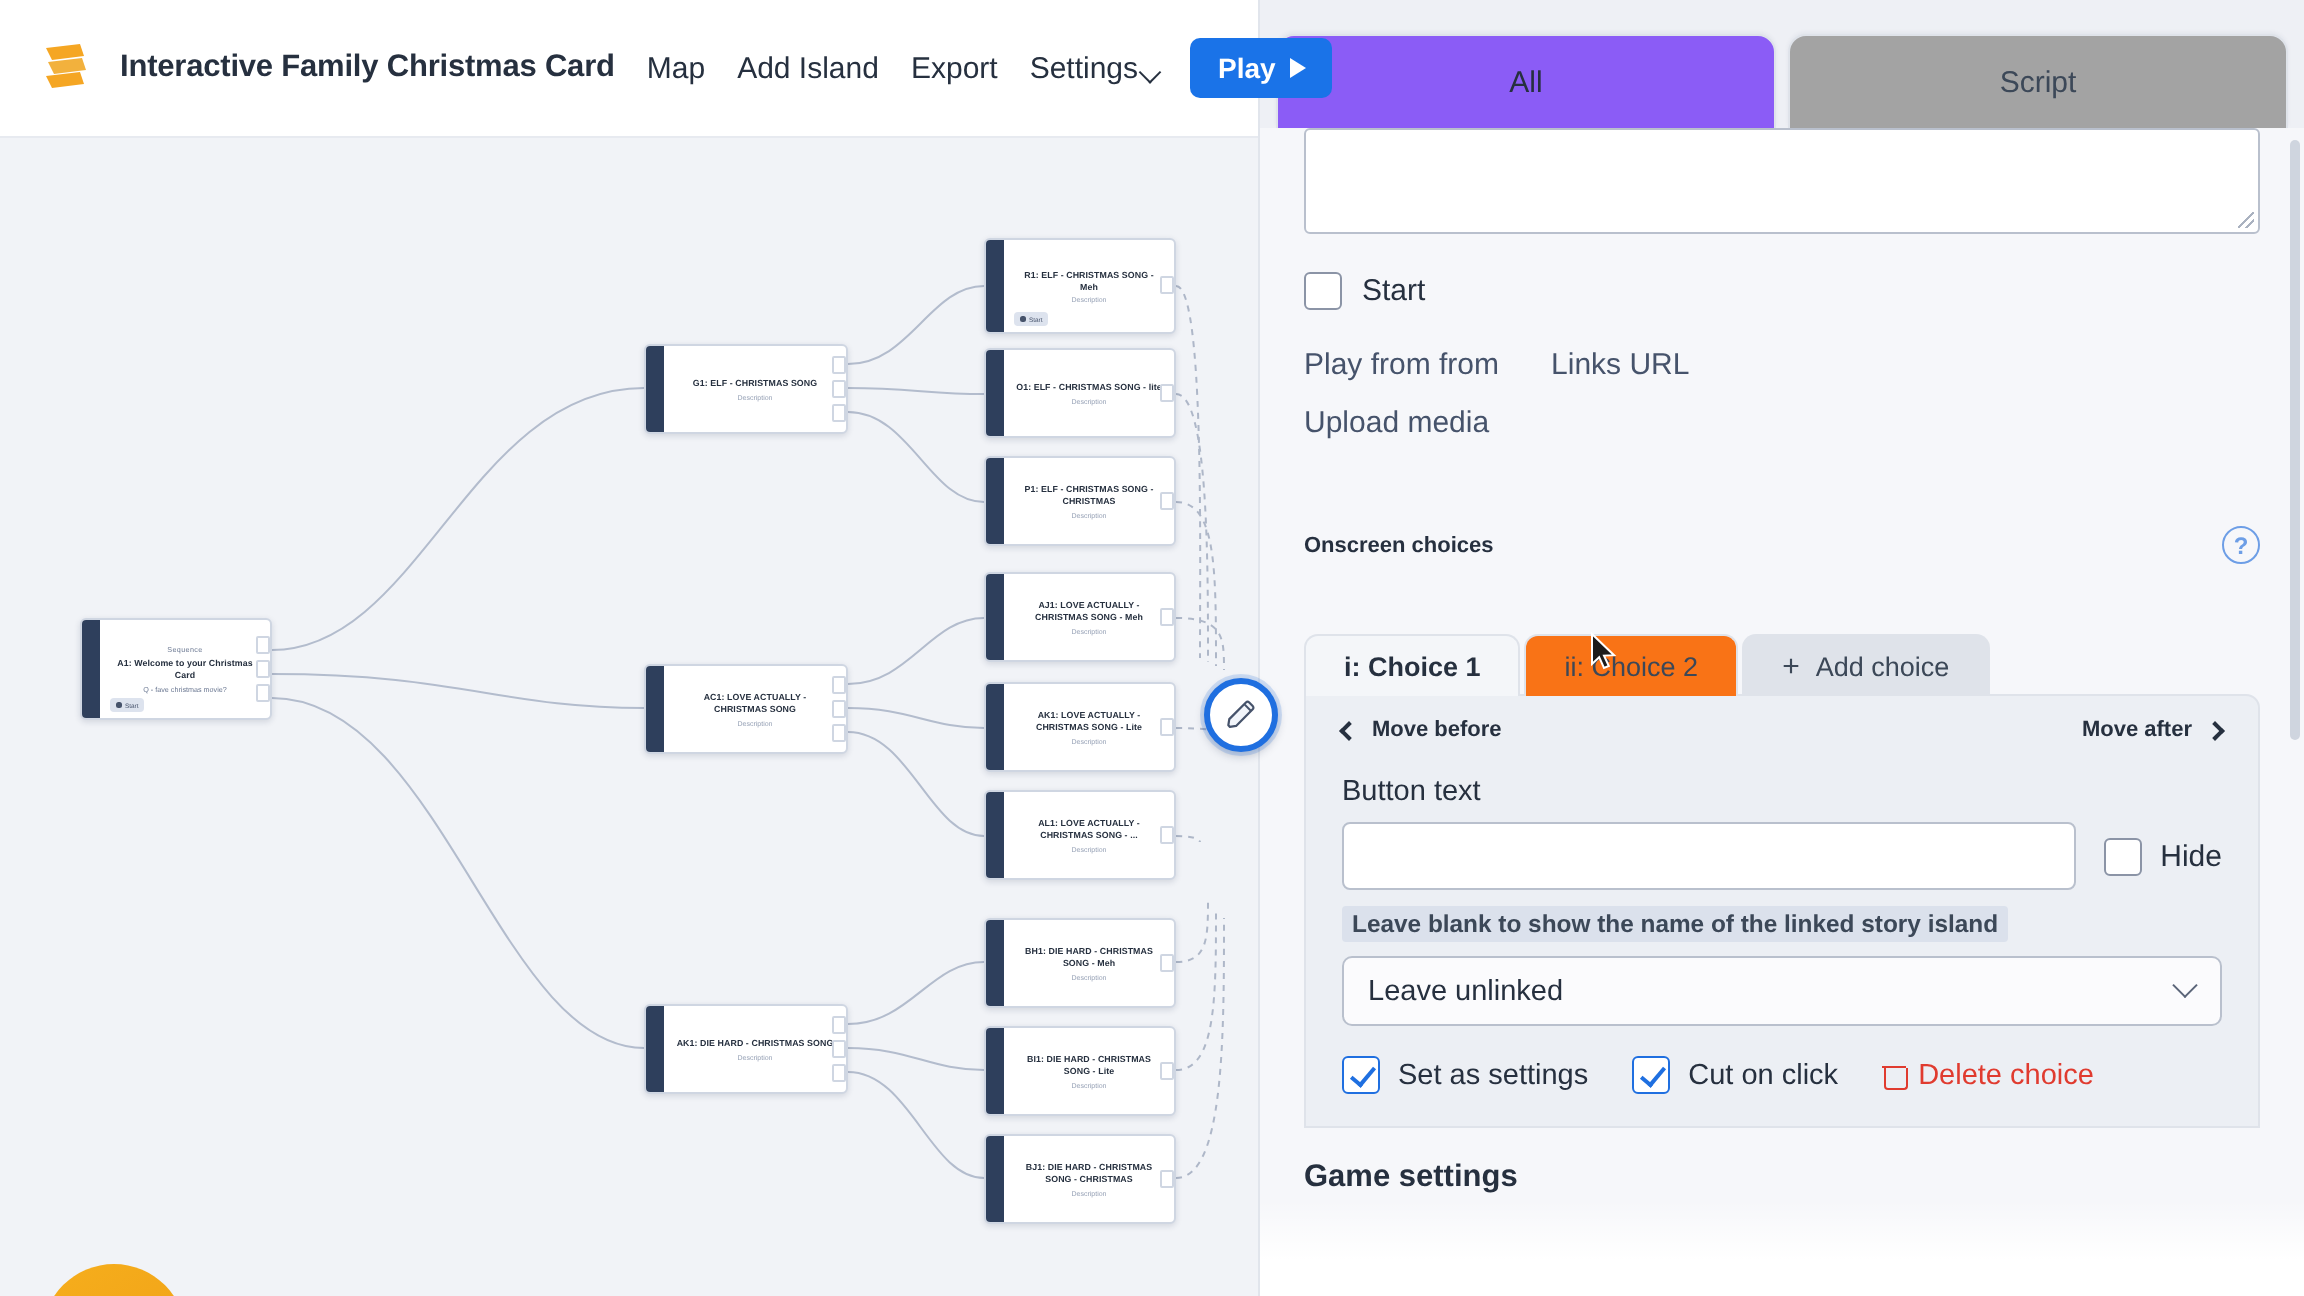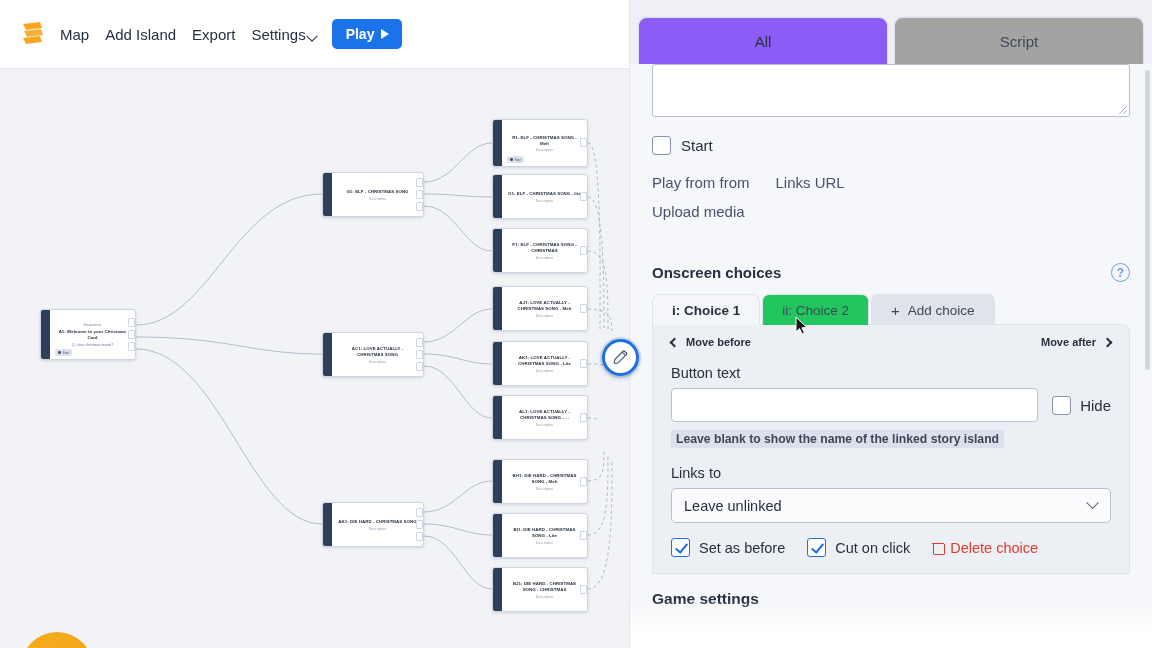--- a/index.html
+++ b/index.html
@@ -171,40 +171,40 @@
     border-bottom: 2.3px solid #1f6fe0; transform: rotate(40deg);
   }
 
   .linkrow { margin-top: 19px; display: flex; gap: 26px; }
   .linkrow2 { margin-top: 12px; }
   .plink { font-size: 15px; color: #46536b; cursor: pointer; }
 
   .section-head {
     margin-top: 43px; display: flex; align-items: center; justify-content: space-between;
   }
-  .section-title { font-size: 15px; font-weight: bold; color: #26303f; text-align: right; }
+  .section-title { font-size: 11px; font-weight: bold; color: #26303f; text-align: right; }
   .help-icon {
     width: 19px; height: 19px; border-radius: 50%; border: 1.5px solid #6d9ee6;
     color: #6d9ee6; font-size: 12px; font-weight: bold;
     display: flex; align-items: center; justify-content: center; cursor: pointer;
   }
 
   .choice-tabs {
     margin-top: 12px; display: flex; align-items: flex-end; gap: 2px;
     position: relative; z-index: 2;
   }
   .ctab {
     height: 31px; padding: 0 19px;
     display: flex; align-items: center; justify-content: center;
     font-size: 13.5px; color: #3c4858;
     border: 1px solid #dfe3ea; border-bottom: none;
-    border-radius: 7px 7px 0 0; background: #22c55e;
+    border-radius: 7px 7px 0 0; background: #f97316;
     cursor: pointer; white-space: nowrap;
   }
-  .ctab.active { background: #f4f6f9; font-weight: bold; color: #26303f; }
+  .ctab.active { background: #f4f6f9; font-weight: bold; color: #26303f; margin-top: 23px; }
   .ctab.add { background: #dfe3ea; color: #3c4858; display: flex; gap: 8px; }
   .ctab.add .p { font-size: 15px; color: #3c4858; }
 
   .choice-panel {
     background: #eceff4; border: 1px solid #dfe3ea; border-radius: 0 7px 0 0;
     margin-top: -1px; padding: 11px 18px 16px 18px;
   }
   .move-row { display: flex; align-items: center; justify-content: space-between; }
   .move { display: flex; align-items: center; gap: 8px; font-size: 11px;
     font-weight: bold; color: #26303f; cursor: pointer; }
@@ -278,20 +278,21 @@
 <div id="app">
 
   <div class="topbar">
     <div class="logo">
       <svg viewBox="0 0 34 34" xmlns="http://www.w3.org/2000/svg">
         <path d="M7 7 L24 5 L26 11 L10 13 Z" fill="#f5a623"></path>
         <path d="M8 14 L25 12 L27 18 L11 20 Z" fill="#f2b13d"></path>
         <path d="M7 21 L24 19 L26 25 L10 27 Z" fill="#f5a623"></path>
       </svg>
     </div>
+    <div class="proj-title">Interactive Family Christmas Card</div>
     <div class="menu-item">Map</div>
     <div class="menu-item">Add Island</div>
     <div class="menu-item">Export</div>
     <div class="menu-item with-caret">
       <span>Settings</span>
       <span class="caret-dn"></span>
     </div>
     <div class="play-btn">
       <span>Play</span>
       <span class="play-tri"></span>
@@ -567,31 +568,30 @@
         <div class="btn-text-row">
           <input class="text-input" type="text" placeholder="" style="">
           <label class="hide-chk">
             <span class="box"></span>
             <span>Hide</span>
           </label>
         </div>
 
         <div class="hint">Leave blank to show the name of the linked story island</div>
 
-        <div class="field-label">Links to</div>
 
         <div class="select-box">
           <span>Leave unlinked</span>
           <span class="caret"></span>
         </div>
 
         <div class="opts-row">
           <label class="opt">
             <span class="box checked"></span>
-            <span>Set as before</span>
+            <span>Set as settings</span>
           </label>
           <label class="opt">
             <span class="box checked"></span>
             <span>Cut on click</span>
           </label>
           <span class="danger">
             <span class="trash"></span>
             <span>Delete choice</span>
           </span>
         </div>

